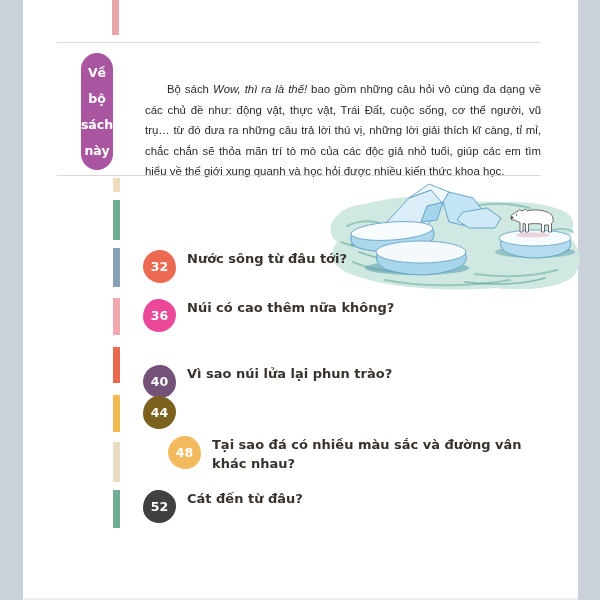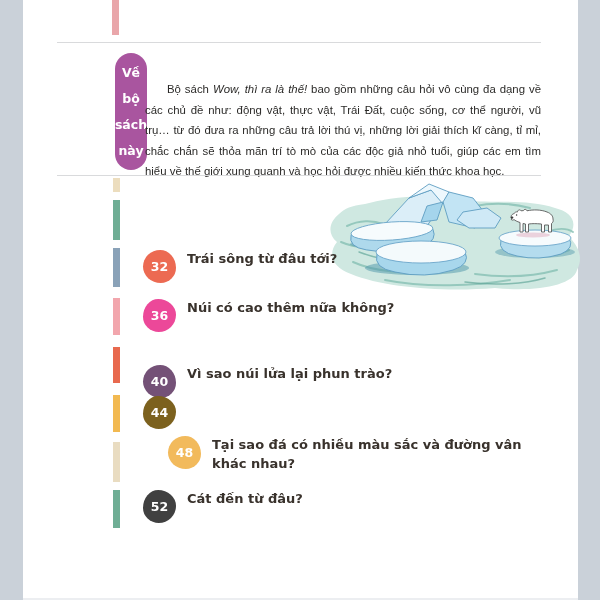--- a/index.html
+++ b/index.html
@@ -3,21 +3,21 @@
 <meta charset="utf-8">
 <style>
   html,body{margin:0;padding:0;}
   .canvas{position:relative;width:600px;height:600px;background:#cad1d9;overflow:hidden;
           font-family:"Liberation Sans",sans-serif;}
   .page{position:absolute;left:23px;top:0;width:555px;height:600px;background:#ffffff;}
   .divider{position:absolute;left:34px;width:484px;height:1px;background:#d9dadc;}
   .divider.d1{top:42px;}
   .divider.d2{top:175px;}
   .topbar{position:absolute;left:89px;top:0;width:7px;height:35px;}
-  .badge{position:absolute;left:92px;top:53px;width:32px;height:117px;border-radius:17px;
+  .badge{position:absolute;left:58px;top:53px;width:32px;height:117px;border-radius:17px;
          display:flex;flex-direction:column;align-items:center;justify-content:center;
          color:#fff;font-family:"DejaVu Sans",sans-serif;font-weight:bold;font-size:12.5px;}
   .badge div{line-height:26px;}
   .intro{position:absolute;left:122px;top:68px;width:396px;font-size:11.4px;line-height:20.4px;
          color:#2b2a28;text-align:justify;text-indent:22px;}
   .intro .it{font-style:italic;}
   .bar{position:absolute;left:90px;width:7px;}
   .illus{position:absolute;left:302px;top:182px;width:258px;height:112px;}
   .toc-row{position:absolute;left:120px;display:flex;align-items:flex-start;}
   .toc-circle{width:33px;height:33px;flex:0 0 33px;display:flex;align-items:center;justify-content:center;
@@ -108,21 +108,21 @@
       <g transform="translate(184,24)">
         <path d="M3,13 C1.5,11 2,8.5 4.5,8 C5.5,6.5 7,5.5 8.5,6 C8.5,4 11,3 12,4.8 L14.5,4.6 C15,2.8 17.5,3 18,4.8 C24,3.5 32,3.5 38,6 C42,7.5 44,10 44,13 C44.5,15 44,16.5 42.5,17.5 L42.5,26 L39.5,26 L39.5,19 L35.5,19 L35.5,26 L32.5,26 L32.5,18 C27,17.5 23,17.5 19.5,18 L19.5,26 L16.5,26 L16.5,18 L14,17.5 L14,26 L11,26 L11,16.5 C8,15.5 6,14.5 5,13.5 C4,14.5 2.5,14.3 2.2,13.2 Z" fill="#ffffff" stroke="#5a5a5a" stroke-width="0.9" stroke-linejoin="round"></path>
         <ellipse cx="3" cy="11.6" rx="1.4" ry="1.1" fill="#3a3a3a"></ellipse>
         <circle cx="7.6" cy="9" r="0.7" fill="#333"></circle>
       </g>
     </svg>
 
     <div id="toc-list">
         <div class="toc-row" style="top: 250px;">
           <span class="toc-circle" style="background: rgb(236, 106, 82);">32</span>
-          <span class="toc-label">Trái sông từ đâu tới?</span>
+          <span class="toc-label">Nước sông từ đâu tới?</span>
         </div>
         <div class="toc-row" style="top: 299px;">
           <span class="toc-circle" style="background: #ec4899;">36</span>
           <span class="toc-label">Núi có cao thêm nữa không?</span>
         </div>
         <div class="toc-row" style="top: 365px;">
           <span class="toc-circle" style="background: rgb(116, 81, 119);">40</span>
           <span class="toc-label">Vì sao núi lửa lại phun trào?</span>
         </div>
         <div class="toc-row" style="top: 396px; flex-direction: column;">

